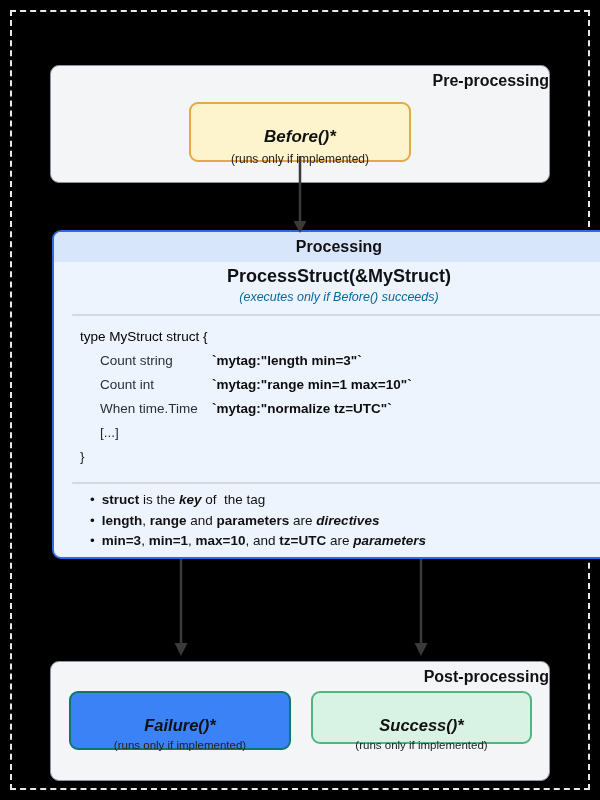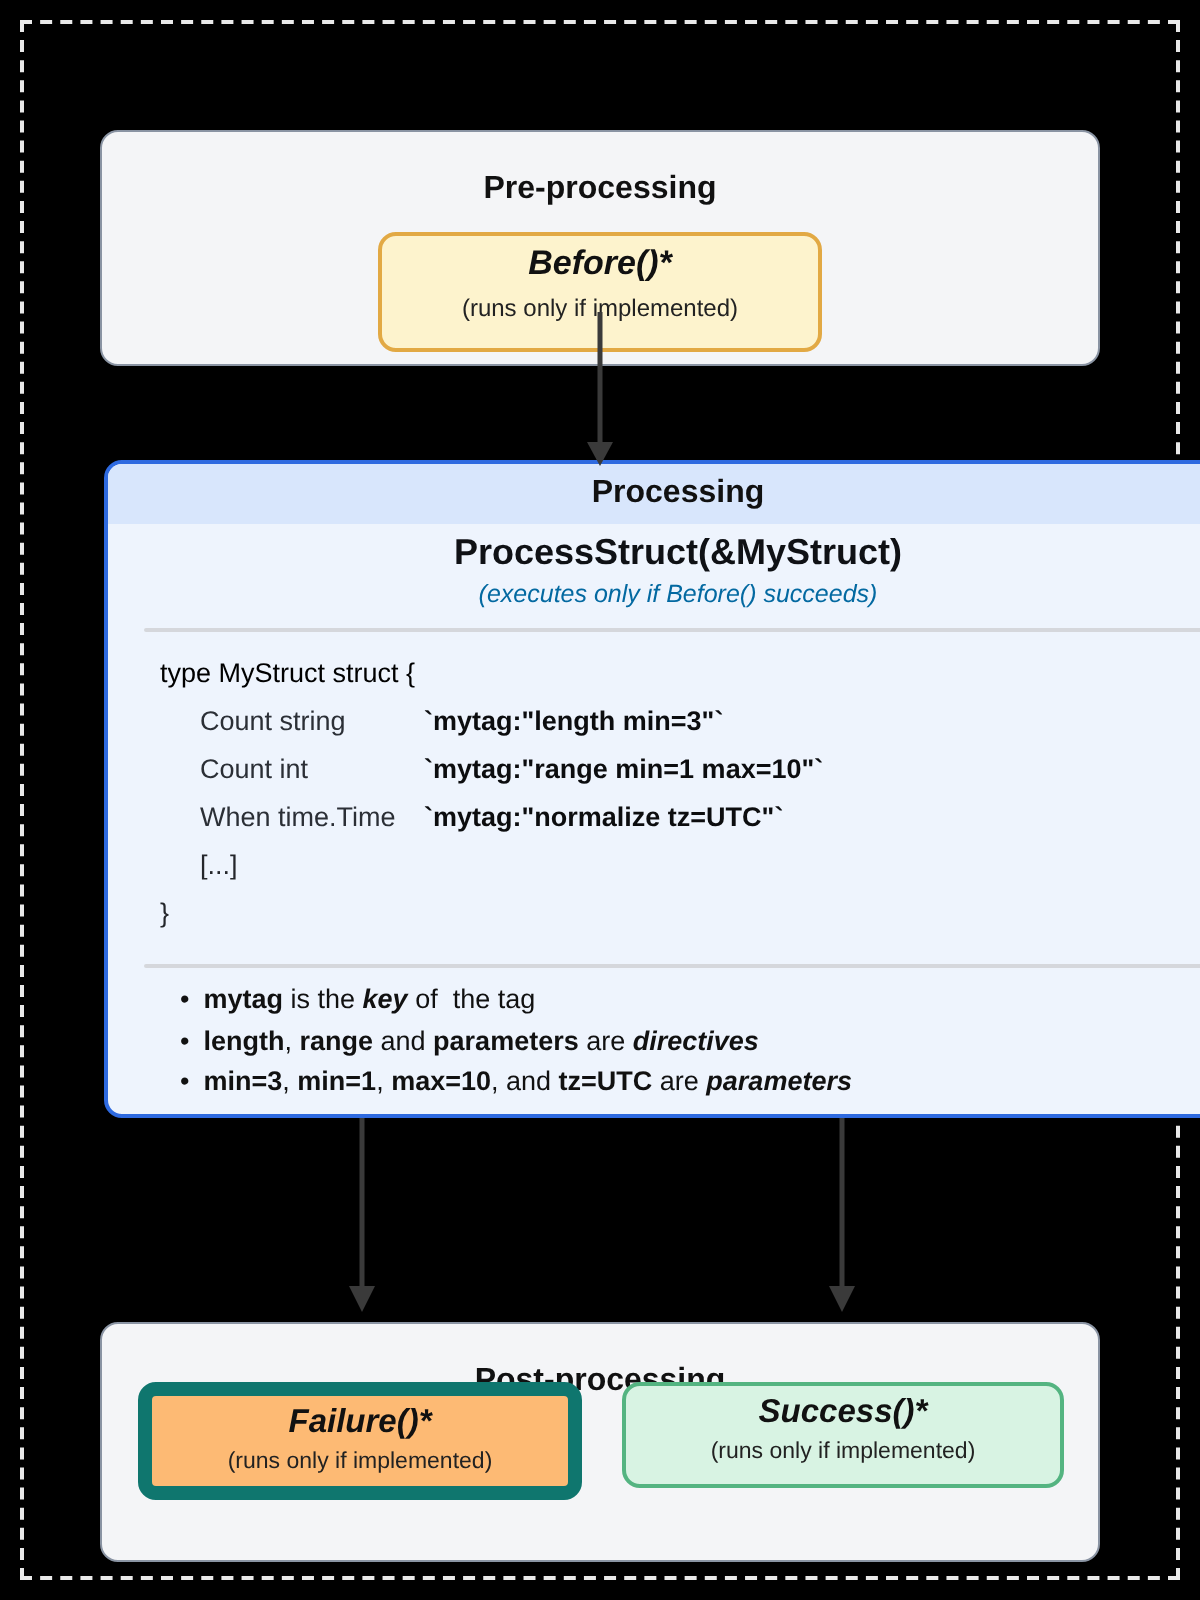--- a/index.html
+++ b/index.html
@@ -18,35 +18,35 @@
   }
   
   .panel{
     position:absolute;
     background:#f4f5f7;
     border:1.5px solid #8a94a3;
     border-radius:9px;
     box-sizing:border-box;
   }
   .panel-title{
-    text-align:center;
+    text-align:right;
     font-weight:bold;
     font-size:16px;
     color:#111;
-    margin-top:20px;
+    margin-top:6px;
   }
   #pre-panel{left:50px;top:65px;width:500px;height:118px;}
   #post-panel{left:50px;top:661px;width:500px;height:120px;}
 
   
   .node{
     border-radius:9px;
     box-sizing:border-box;
     text-align:center;
-    padding-top:4px;
+    padding-top:23px;
   }
   .node-title{
     font-weight:bold;
     font-style:italic;
     font-size:17px;
     color:#111;
   }
   .node-sub{
     font-size:12px;
     color:#222;
@@ -54,22 +54,22 @@
   }
   #before-node{
     width:222px;height:60px;
     margin:12px auto 0 auto;
     background:#fdf3cd;
     border:2px solid #e2a944;
   }
   #failure-node{
     position:absolute;left:18px;top:29px;
     width:222px;height:59px;
-    background:#fdba74;
-    border:7px solid #0f766e;
+    background:#3b82f6;
+    border:2px solid #0f766e;
   }
   #success-node{
     position:absolute;left:260px;top:29px;
     width:221px;height:53px;
     background:#d8f3e3;
     border:2px solid #54b481;
   }
   #failure-node .node-title,#success-node .node-title{font-size:16.5px;}
   #failure-node .node-sub,#success-node .node-sub{font-size:11.5px;margin-top:4px;}
 
@@ -182,21 +182,21 @@
       <span class="code-decl">When time.Time</span>
       <span class="code-tag">`mytag:"normalize tz=UTC"`</span>
     </div>
     <div class="code-ellipsis">[...]</div>
     <div class="code-close">}</div>
   </div>
 
   <div class="divider"></div>
 
   <ul class="notes">
-    <li class="note"><span class="seg-b">mytag</span><span> is the </span><span class="seg-bi">key</span><span> of  the tag</span></li>
+    <li class="note"><span class="seg-b">struct</span><span> is the </span><span class="seg-bi">key</span><span> of  the tag</span></li>
     <li class="note"><span class="seg-b">length</span><span>, </span><span class="seg-b">range</span><span> and </span><span class="seg-b">parameters</span><span> are </span><span class="seg-bi">directives</span></li>
     <li class="note"><span class="seg-b">min=3</span><span>, </span><span class="seg-b">min=1</span><span>, </span><span class="seg-b">max=10</span><span>, and </span><span class="seg-b">tz=UTC</span><span> are </span><span class="seg-bi">parameters</span></li>
   </ul>
 </div>
 
 <div class="panel" id="post-panel">
   <div class="panel-title">Post-processing</div>
   <div class="node" id="failure-node">
     <div class="node-title">Failure()*</div>
     <div class="node-sub">(runs only if implemented)</div>

